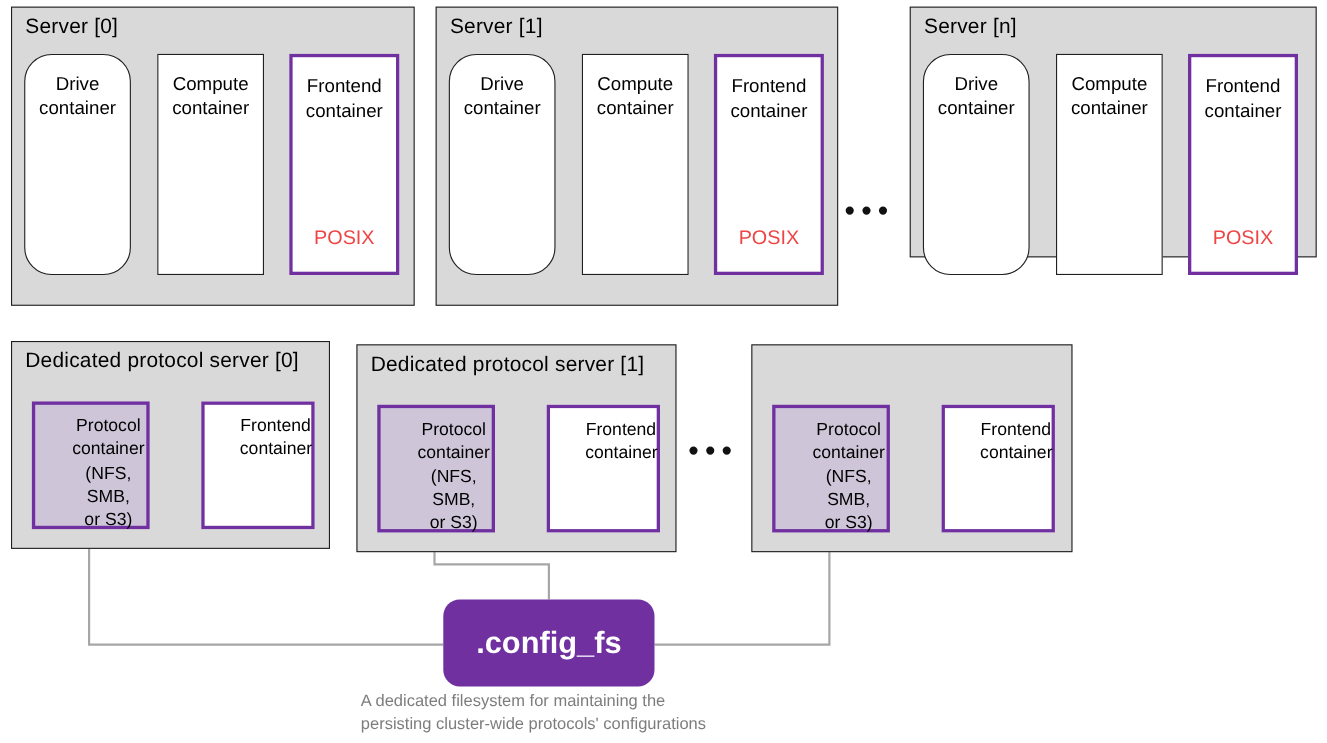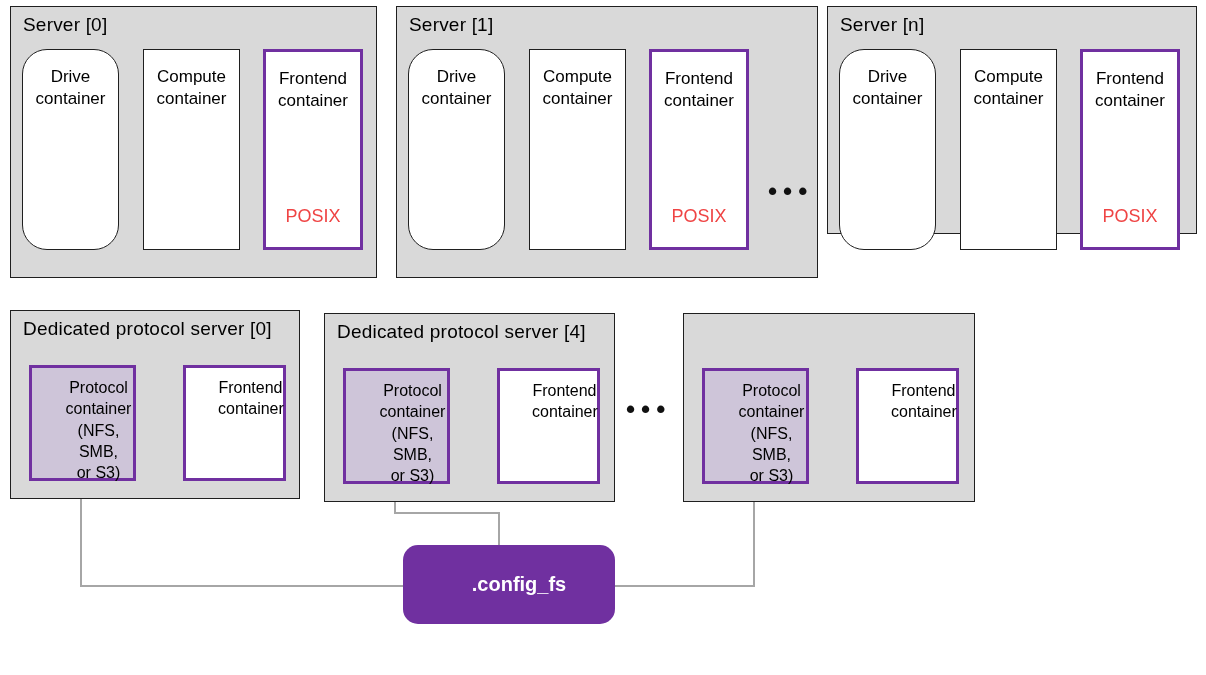--- a/index.html
+++ b/index.html
@@ -28,21 +28,21 @@
   .min.protocol { left:18px;  width:107px; }
   .min.frontend { left:172px; width:103px; }
   .min .lbl { margin-top:9px; font-size:16px; line-height:1.33; }
 
   .dots { position:absolute; font-size:26px; font-weight:bold; letter-spacing:6px; color:#111; }
 
   svg.connectors { position:absolute; left:0; top:0; width:1206px; height:675px; pointer-events:none; }
 
   .configfs { position:absolute; left:403px; top:545px; width:192px; height:79px; background:#7030a0;
               border-radius:15px; color:#ffffff; display:flex; align-items:center; justify-content:center;
-              font-size:20px; font-weight:bold;padding-left:20px; }
+              font-size:28px; font-weight:bold; }
   .caption { position:absolute; left:328px; top:627px; font-size:15px; line-height:1.4; color:#7d7d7d; white-space:pre-line; }
 </style>
 </head>
 <body>
 
 <div class="canvas">
 
   <svg class="connectors">
     <polyline points="81,483 81,586 403,586" fill="none" stroke="#a6a6a6" stroke-width="2"></polyline>
     <polyline points="395,483 395,513 499,513 499,545" fill="none" stroke="#a6a6a6" stroke-width="2"></polyline>
@@ -59,21 +59,21 @@
       <span class="lbl">Compute
 container</span>
     </div>
     <div class="wbox tin frontend pborder">
       <span class="lbl">Frontend
 container</span>
       <span class="posix">POSIX</span>
     </div>
   </div>
 
-  <div class="gbox" style="left:396px; top:6px; width:422px; height:272px;">
+  <div class="gbox" style="left:396px; top:6px; width:366px; height:272px;">
     <div class="gtitle">Server [1]</div>
     <div class="wbox tin drive">
       <span class="lbl">Drive
 container</span>
     </div>
     <div class="wbox tin compute">
       <span class="lbl">Compute
 container</span>
     </div>
     <div class="wbox tin frontend pborder">
@@ -110,21 +110,21 @@
 (NFS, SMB,
 or S3)</span>
     </div>
     <div class="wbox min frontend pborder">
       <span class="lbl">Frontend
 container</span>
     </div>
   </div>
 
   <div class="gbox" style="left:324px; top:313px; width:291px; height:189px;">
-    <div class="gtitle">Dedicated protocol server [4]</div>
+    <div class="gtitle">Dedicated protocol server [1]</div>
     <div class="wbox min protocol pfill">
       <span class="lbl">Protocol
 container
 (NFS, SMB,
 or S3)</span>
     </div>
     <div class="wbox min frontend pborder">
       <span class="lbl">Frontend
 container</span>
     </div>
@@ -142,14 +142,16 @@
     <div class="wbox min frontend pborder">
       <span class="lbl">Frontend
 container</span>
     </div>
   </div>
 
   <div class="configfs">
     <span>.config_fs</span>
   </div>
 
+  <div class="caption">A dedicated filesystem for maintaining the
+persisting cluster-wide protocols' configurations</div>
 
 </div>
 
 </body></html>

